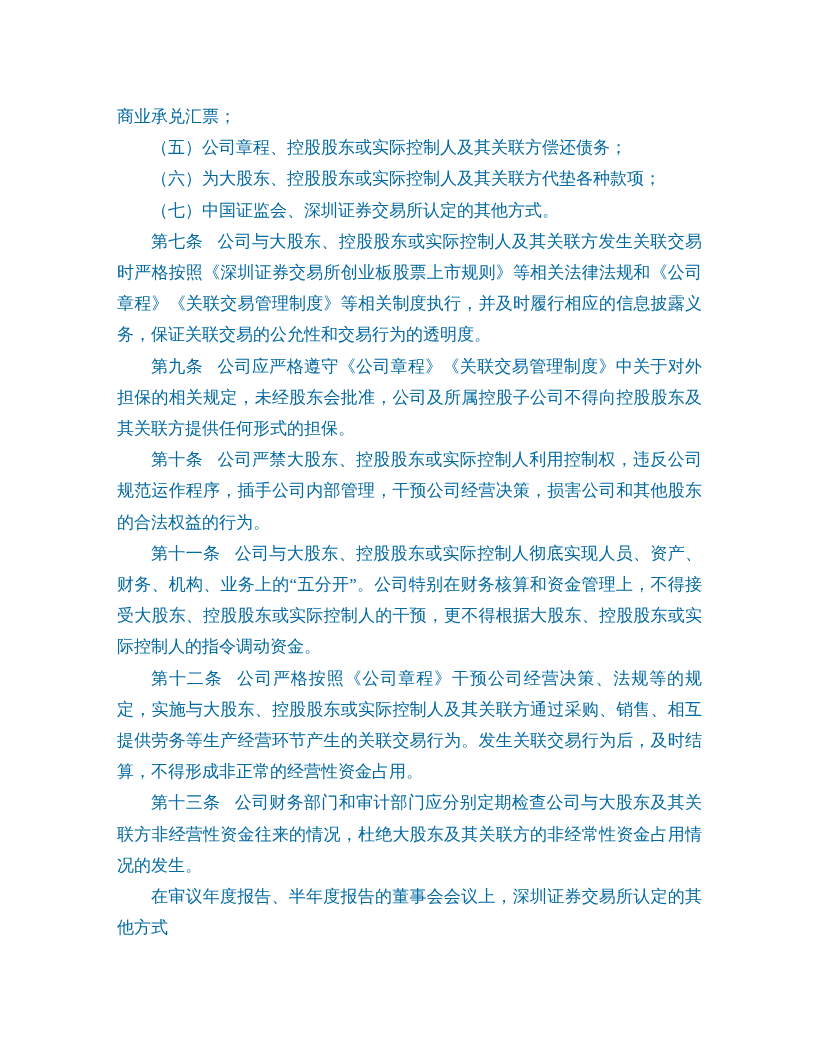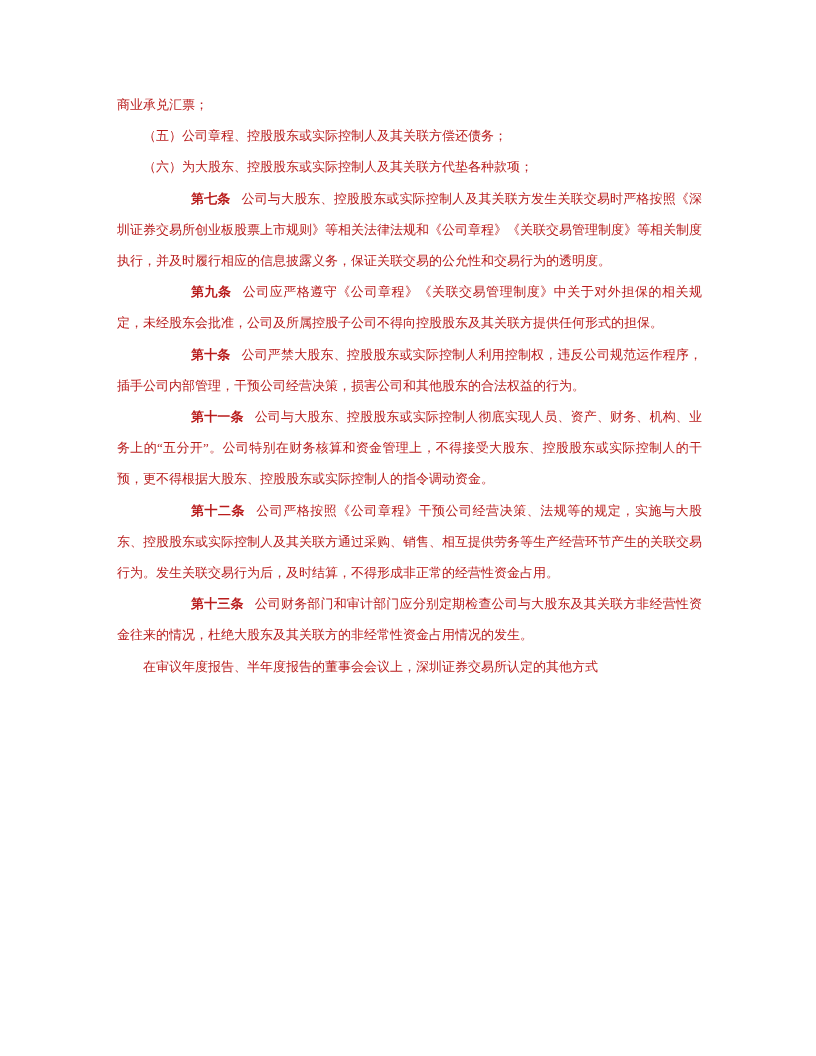--- a/index.html
+++ b/index.html
@@ -10,61 +10,63 @@
   .page {
     position: relative;
     width: 816px;
     height: 1056px;
     background: #ffffff;
     overflow: hidden;
   }
   .content {
     position: absolute;
     left: 117px;
-    top: 89px;
+    top: 101px;
     width: 585px;
     font-family: "Liberation Serif", "DejaVu Serif", serif;
-    font-size: 13px;
+    font-size: 17px;
     line-height: 31.2px;
-    color: #b91c1c;
+    color: #0369a1;
     text-align: justify;
     text-justify: inter-ideograph;
   }
   .content p {
     margin: 0;
     padding: 0;
     text-indent: 2em;
   }
   .content p.no-indent {
     text-indent: 0;
   }
   .article-no {
-    font-weight: bold;
+    font-weight: normal;
     margin-right: 0.85em;
-    margin-left: 48px;
   }
 </style>
 </head>
 <body>
 
 <div class="page">
   <div class="content">
 
     <p class="no-indent">
       <span>商业承兑汇票；</span>
     </p>
 
     <p>
       <span>（五）公司章程、控股股东或实际控制人及其关联方偿还债务；</span>
     </p>
 
     <p>
       <span>（六）为大股东、控股股东或实际控制人及其关联方代垫各种款项；</span>
     </p>
 
+    <p>
+      <span>（七）中国证监会、深圳证券交易所认定的其他方式。</span>
+    </p>
 
     <p>
       <b class="article-no">第七条</b><span>公司与大股东、控股股东或实际控制人及其关联方发生关联交易时严格按照《深圳证券交易所创业板股票上市规则》等相关法律法规和《公司章程》《关联交易管理制度》等相关制度执行，并及时履行相应的信息披露义务，保证关联交易的公允性和交易行为的透明度。</span>
     </p>
 
 
     <p>
       <b class="article-no">第九条</b><span>公司应严格遵守《公司章程》《关联交易管理制度》中关于对外担保的相关规定，未经股东会批准，公司及所属控股子公司不得向控股股东及其关联方提供任何形式的担保。</span>
     </p>
 

